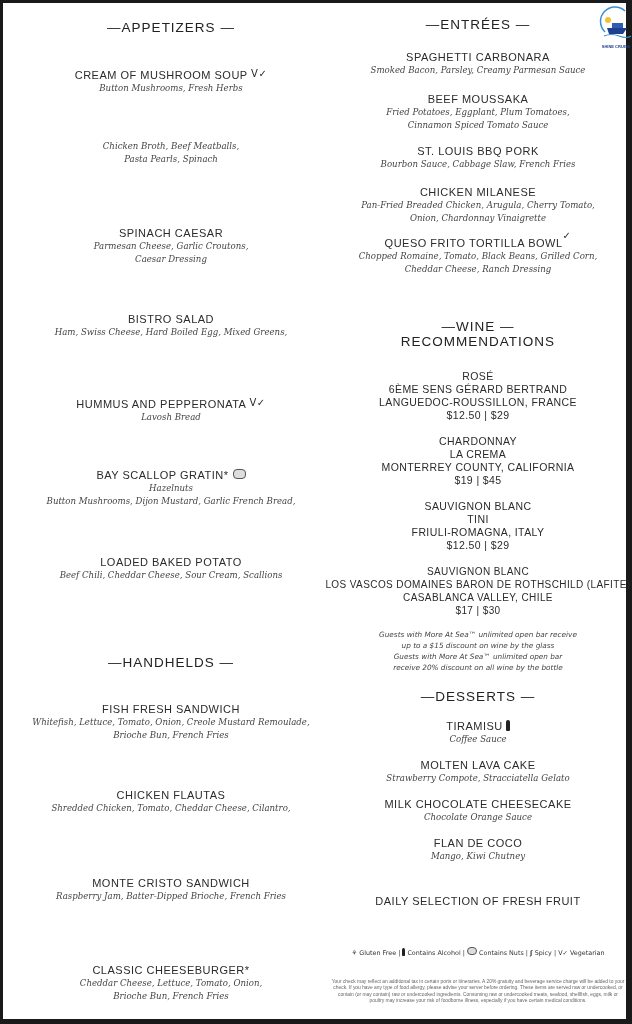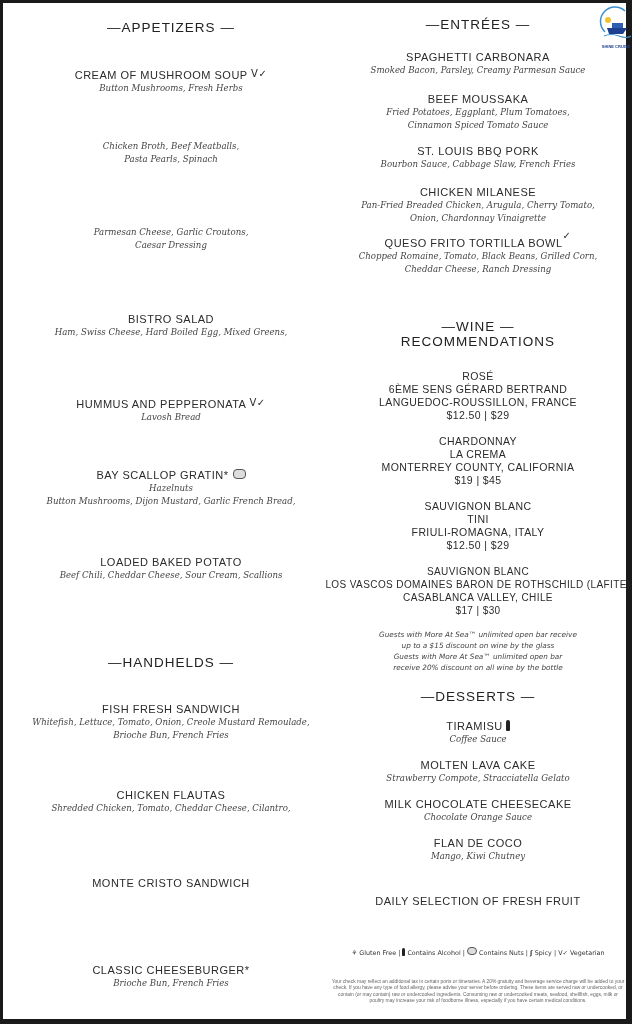--- a/index.html
+++ b/index.html
@@ -34,20 +34,21 @@
       <div class="name"><span>CREAM OF MUSHROOM SOUP</span> <span class="icon veg">V✓</span></div>
       <div class="desc">Button Mushrooms, Fresh Herbs</div>
     </div>
 
     <div class="item" style="top:137px">
       <div class="desc">Chicken Broth, Beef Meatballs,</div>
       <div class="desc">Pasta Pearls, Spinach</div>
     </div>
 
     <div class="item" style="top:223px">
+      <div class="name">SPINACH CAESAR</div>
       <div class="desc">Parmesan Cheese, Garlic Croutons,</div>
       <div class="desc">Caesar Dressing</div>
     </div>
 
     <div class="item" style="top:309px">
       <div class="name">BISTRO SALAD</div>
       <div class="desc">Ham, Swiss Cheese, Hard Boiled Egg, Mixed Greens,</div>
     </div>
 
     <div class="item" style="top:393px">
@@ -74,24 +75,26 @@
       <div class="desc">Brioche Bun, French Fries</div>
     </div>
 
     <div class="item" style="top:785px">
       <div class="name">CHICKEN FLAUTAS</div>
       <div class="desc">Shredded Chicken, Tomato, Cheddar Cheese, Cilantro,</div>
     </div>
 
     <div class="item" style="top:873px">
       <div class="name">MONTE CRISTO SANDWICH</div>
+      <div class="desc">Raspberry Jam, Batter-Dipped Brioche, French Fries</div>
     </div>
 
     <div class="item" style="top:960px">
       <div class="name">CLASSIC CHEESEBURGER*</div>
+      <div class="desc">Cheddar Cheese, Lettuce, Tomato, Onion,</div>
       <div class="desc">Brioche Bun, French Fries</div>
     </div>
   </div>
 
   <div class="col right">
     <div class="logo">
       <svg width="34" height="34" viewBox="0 0 34 34">
         <path d="M6 26 A14 14 0 0 1 26 5" fill="none" stroke="#3a8fd0" stroke-width="1.5"></path>
         <circle cx="9" cy="14" r="3" fill="#f2c230"></circle>
         <path d="M8 22 L28 22 L24 28 L10 28 Z" fill="#1d3f8f"></path>

